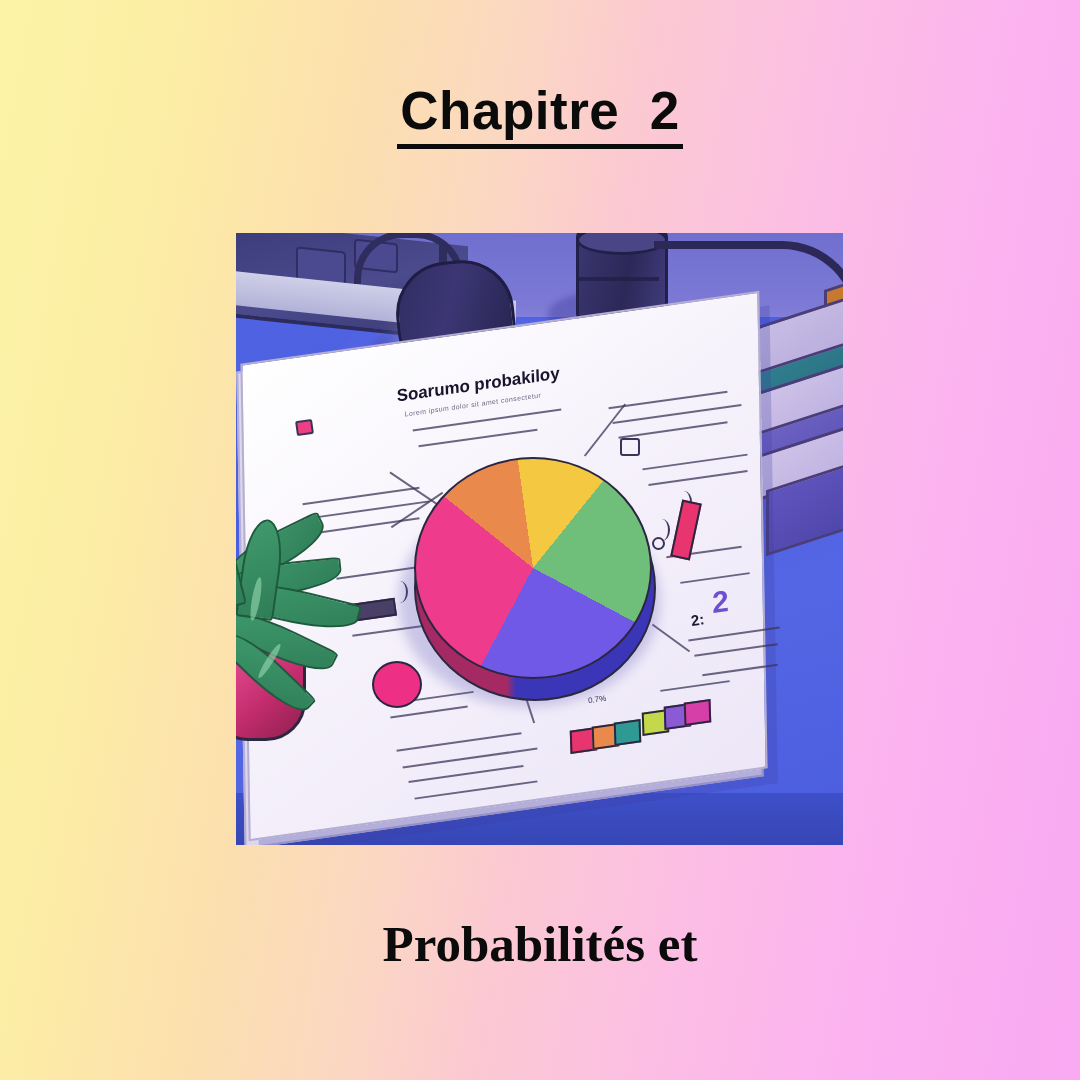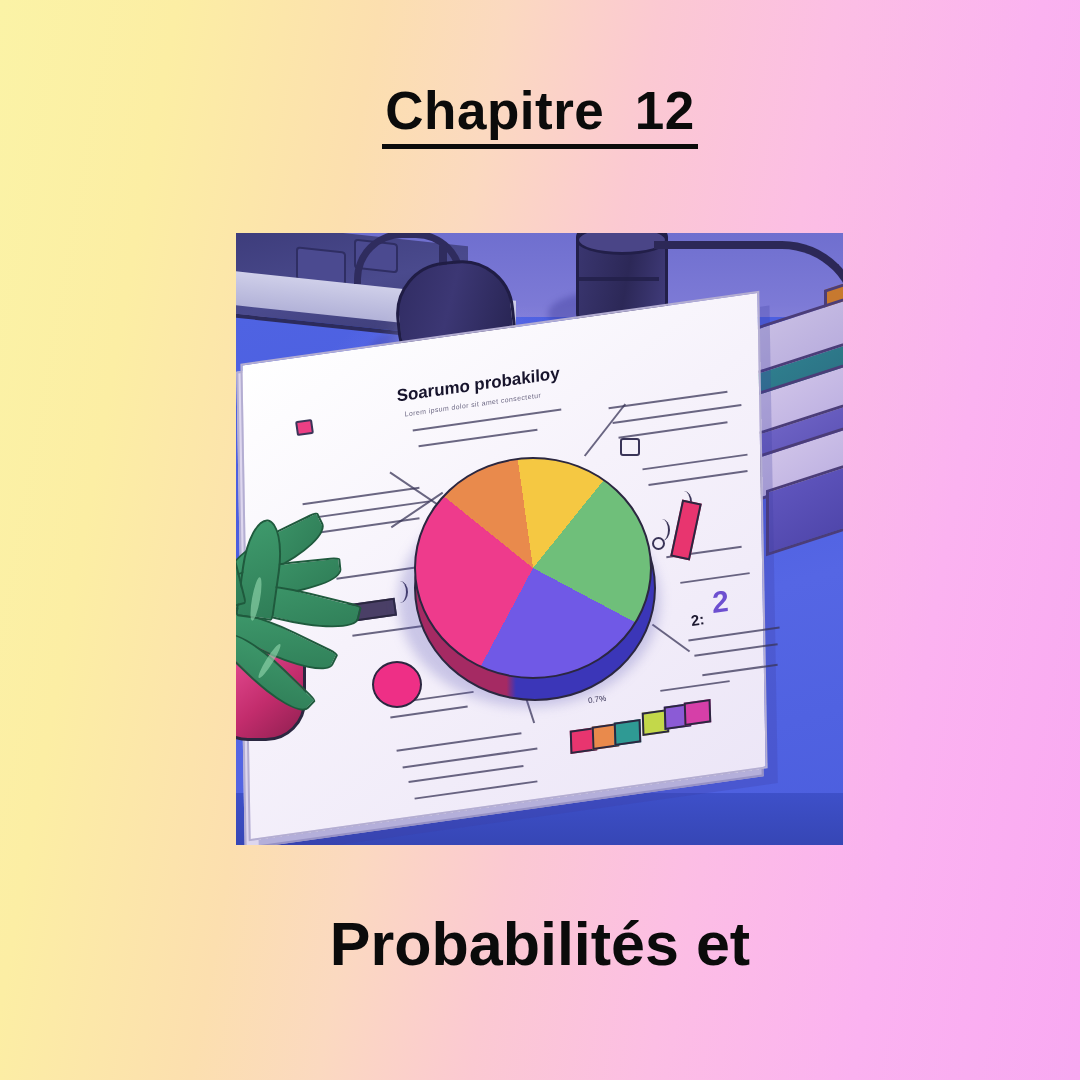--- a/index.html
+++ b/index.html
@@ -428,35 +428,35 @@
 
   
   #subtitle-block {
     position: absolute;
     left: 0;
     top: 905px;
     width: 1080px;
     text-align: center;
   }
   .subtitle-line {
-    font-family: Liberation Sans, sans-serif;
+    font-family: Liberation Serif, serif;
     font-weight: bold;
-    font-size: 61px;
+    font-size: 51px;
     line-height: 78px;
     color: #0b0b0b;
     white-space: pre;
   }
 </style>
 </head>
 <body>
 
 <div id="slide">
 
   <div id="title-block">
-    <div id="chapter-title">Chapitre  12</div>
+    <div id="chapter-title">Chapitre  2</div>
   </div>
 
   <div id="illustration">
 
     <div class="desk-top"></div>
     <div class="desk-surface"></div>
     <div class="desk-front"></div>
     <div class="desk-glow"></div>
 
     <div class="keyboard"></div>

